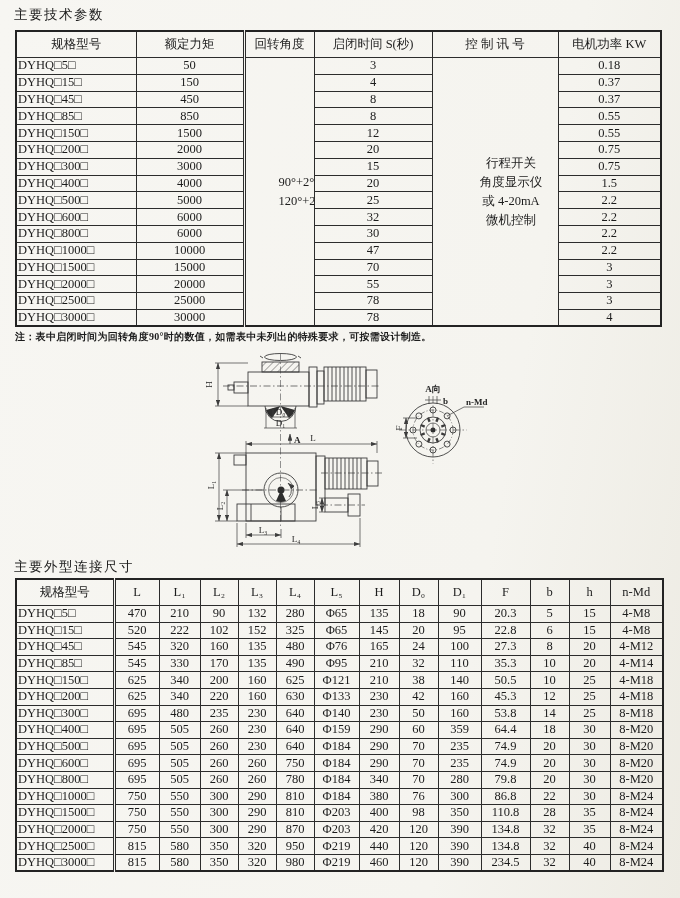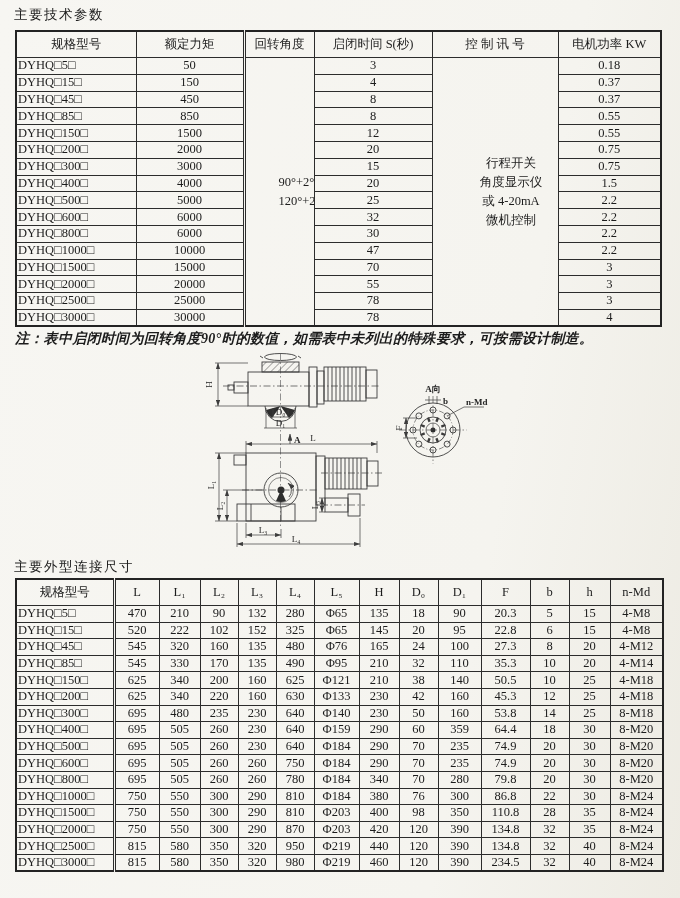--- a/index.html
+++ b/index.html
@@ -10,21 +10,21 @@
              font-size:13.5px;font-weight:normal;letter-spacing:1.5px;}
   .tbl{position:absolute;left:15px;border-collapse:collapse;table-layout:fixed;border:2px solid #232323;}
   .tbl th,.tbl td{border:1px solid #2c2c2c;font-size:12.5px;line-height:1.05;text-align:center;
                   padding:0 1px;overflow:hidden;white-space:nowrap;}
   .tbl th{font-weight:normal;height:25px;}
   .t1 tbody tr{height:16.8px;}
   .t2 tbody tr{height:16.6px;}
   .tbl td.model{text-align:left;padding-left:1px;}
   .tbl .dbl{border-left:3px double #2c2c2c;}
   .tbl td div{line-height:19px;margin-left:32px;}
-  .note{position:absolute;font-size:14px;font-weight:600;letter-spacing:0.3px;font-style:italic;}
+  .note{position:absolute;font-size:10px;font-weight:600;letter-spacing:0.3px;}
   .drawing{position:absolute;}
   svg text{font-family:"Liberation Serif","DejaVu Serif",serif;font-size:9px;fill:#262626;}
   svg text.vlabel{text-anchor:middle;}
 </style>
 </head>
 <body>
 
 <div class="page">
 
   <div class="sec-title" style="top:6px;">主要技术参数</div>

